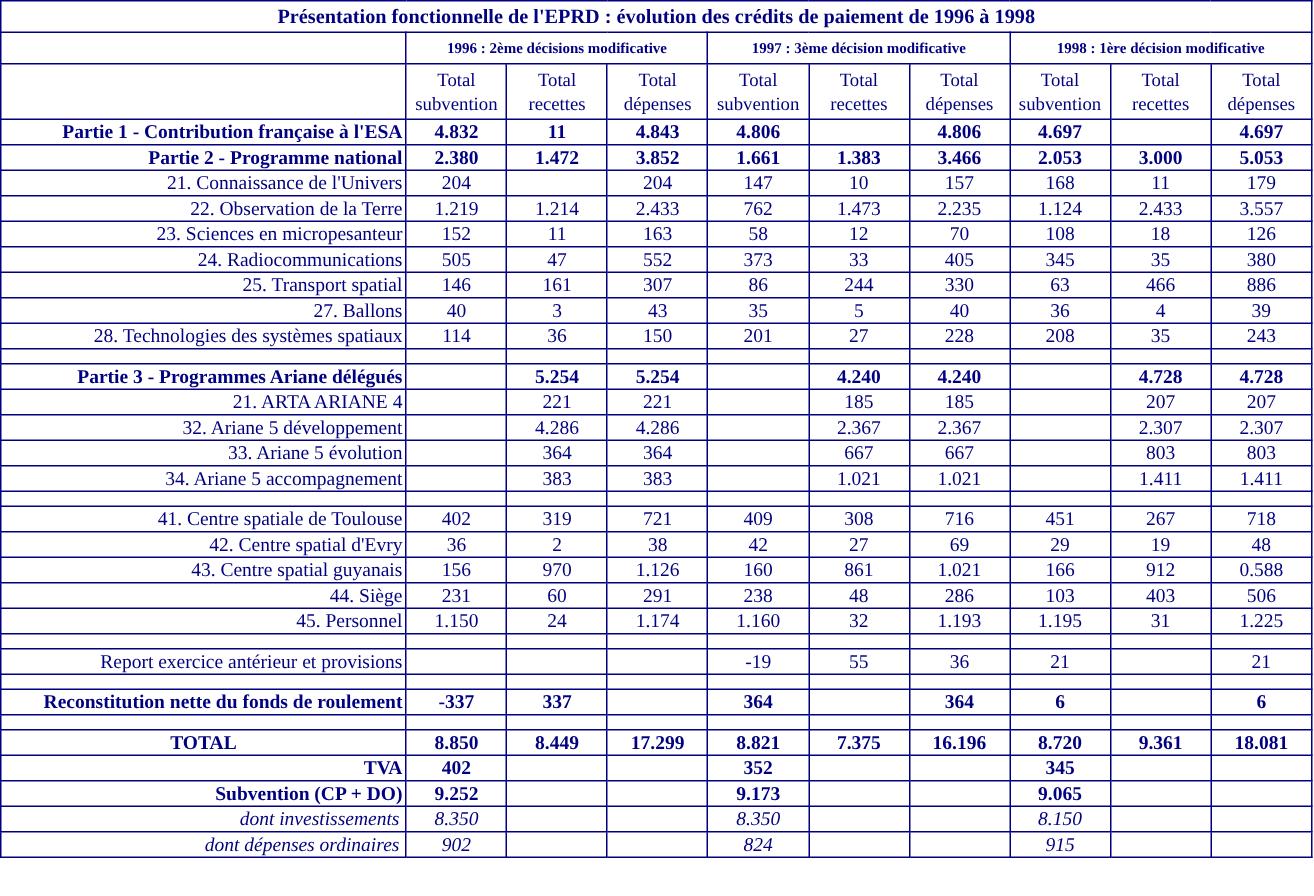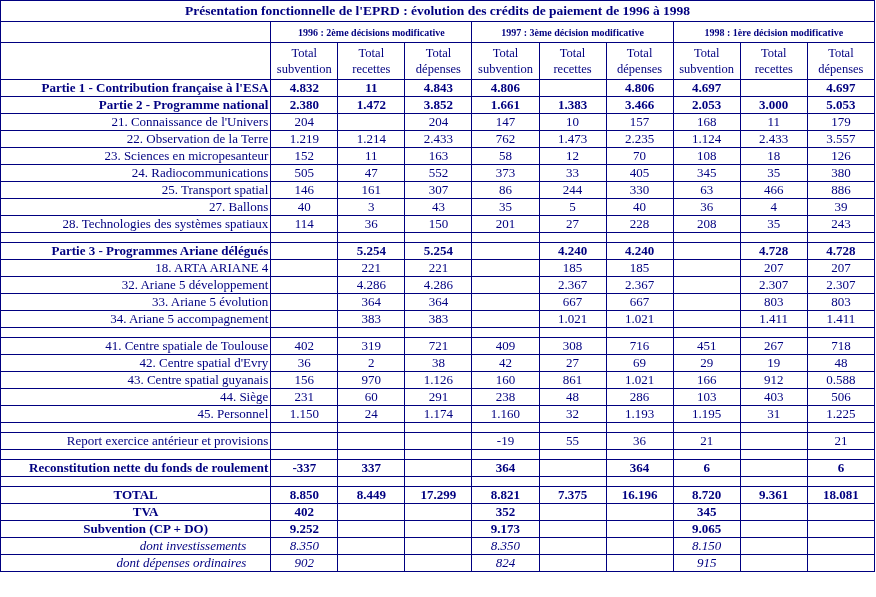--- a/index.html
+++ b/index.html
@@ -64,31 +64,31 @@
   tr.part td {
     font-weight: bold;
   }
   tr.total td {
     font-weight: bold;
   }
   tr.total td.label {
     text-align: center;
   }
   tr.summary td.label {
-    text-align: center;
+    text-align: right;
     font-weight: bold;
     padding-left: 22px;
   }
   tr.summary td.val {
     font-weight: bold;
   }
   tr.summary-italic td.label {
     text-align: right;
     font-style: italic;
-    padding-right: 24px;
+    padding-right: 4px;
     margin-top: 29px;
   }
   tr.summary-italic td.val {
     font-style: italic;
     text-align: center;
   }
 </style>
 </head>
 <body>
 
@@ -283,21 +283,21 @@
           <td class="val">5.254</td>
           <td class="val">5.254</td>
           <td class="val"></td>
           <td class="val">4.240</td>
           <td class="val">4.240</td>
           <td class="val"></td>
           <td class="val">4.728</td>
           <td class="val">4.728</td>
         </tr>
         <tr class="item">
-          <td class="label">18. ARTA ARIANE 4</td>
+          <td class="label">21. ARTA ARIANE 4</td>
           <td class="val"></td>
           <td class="val">221</td>
           <td class="val">221</td>
           <td class="val"></td>
           <td class="val">185</td>
           <td class="val">185</td>
           <td class="val"></td>
           <td class="val">207</td>
           <td class="val">207</td>
         </tr>

